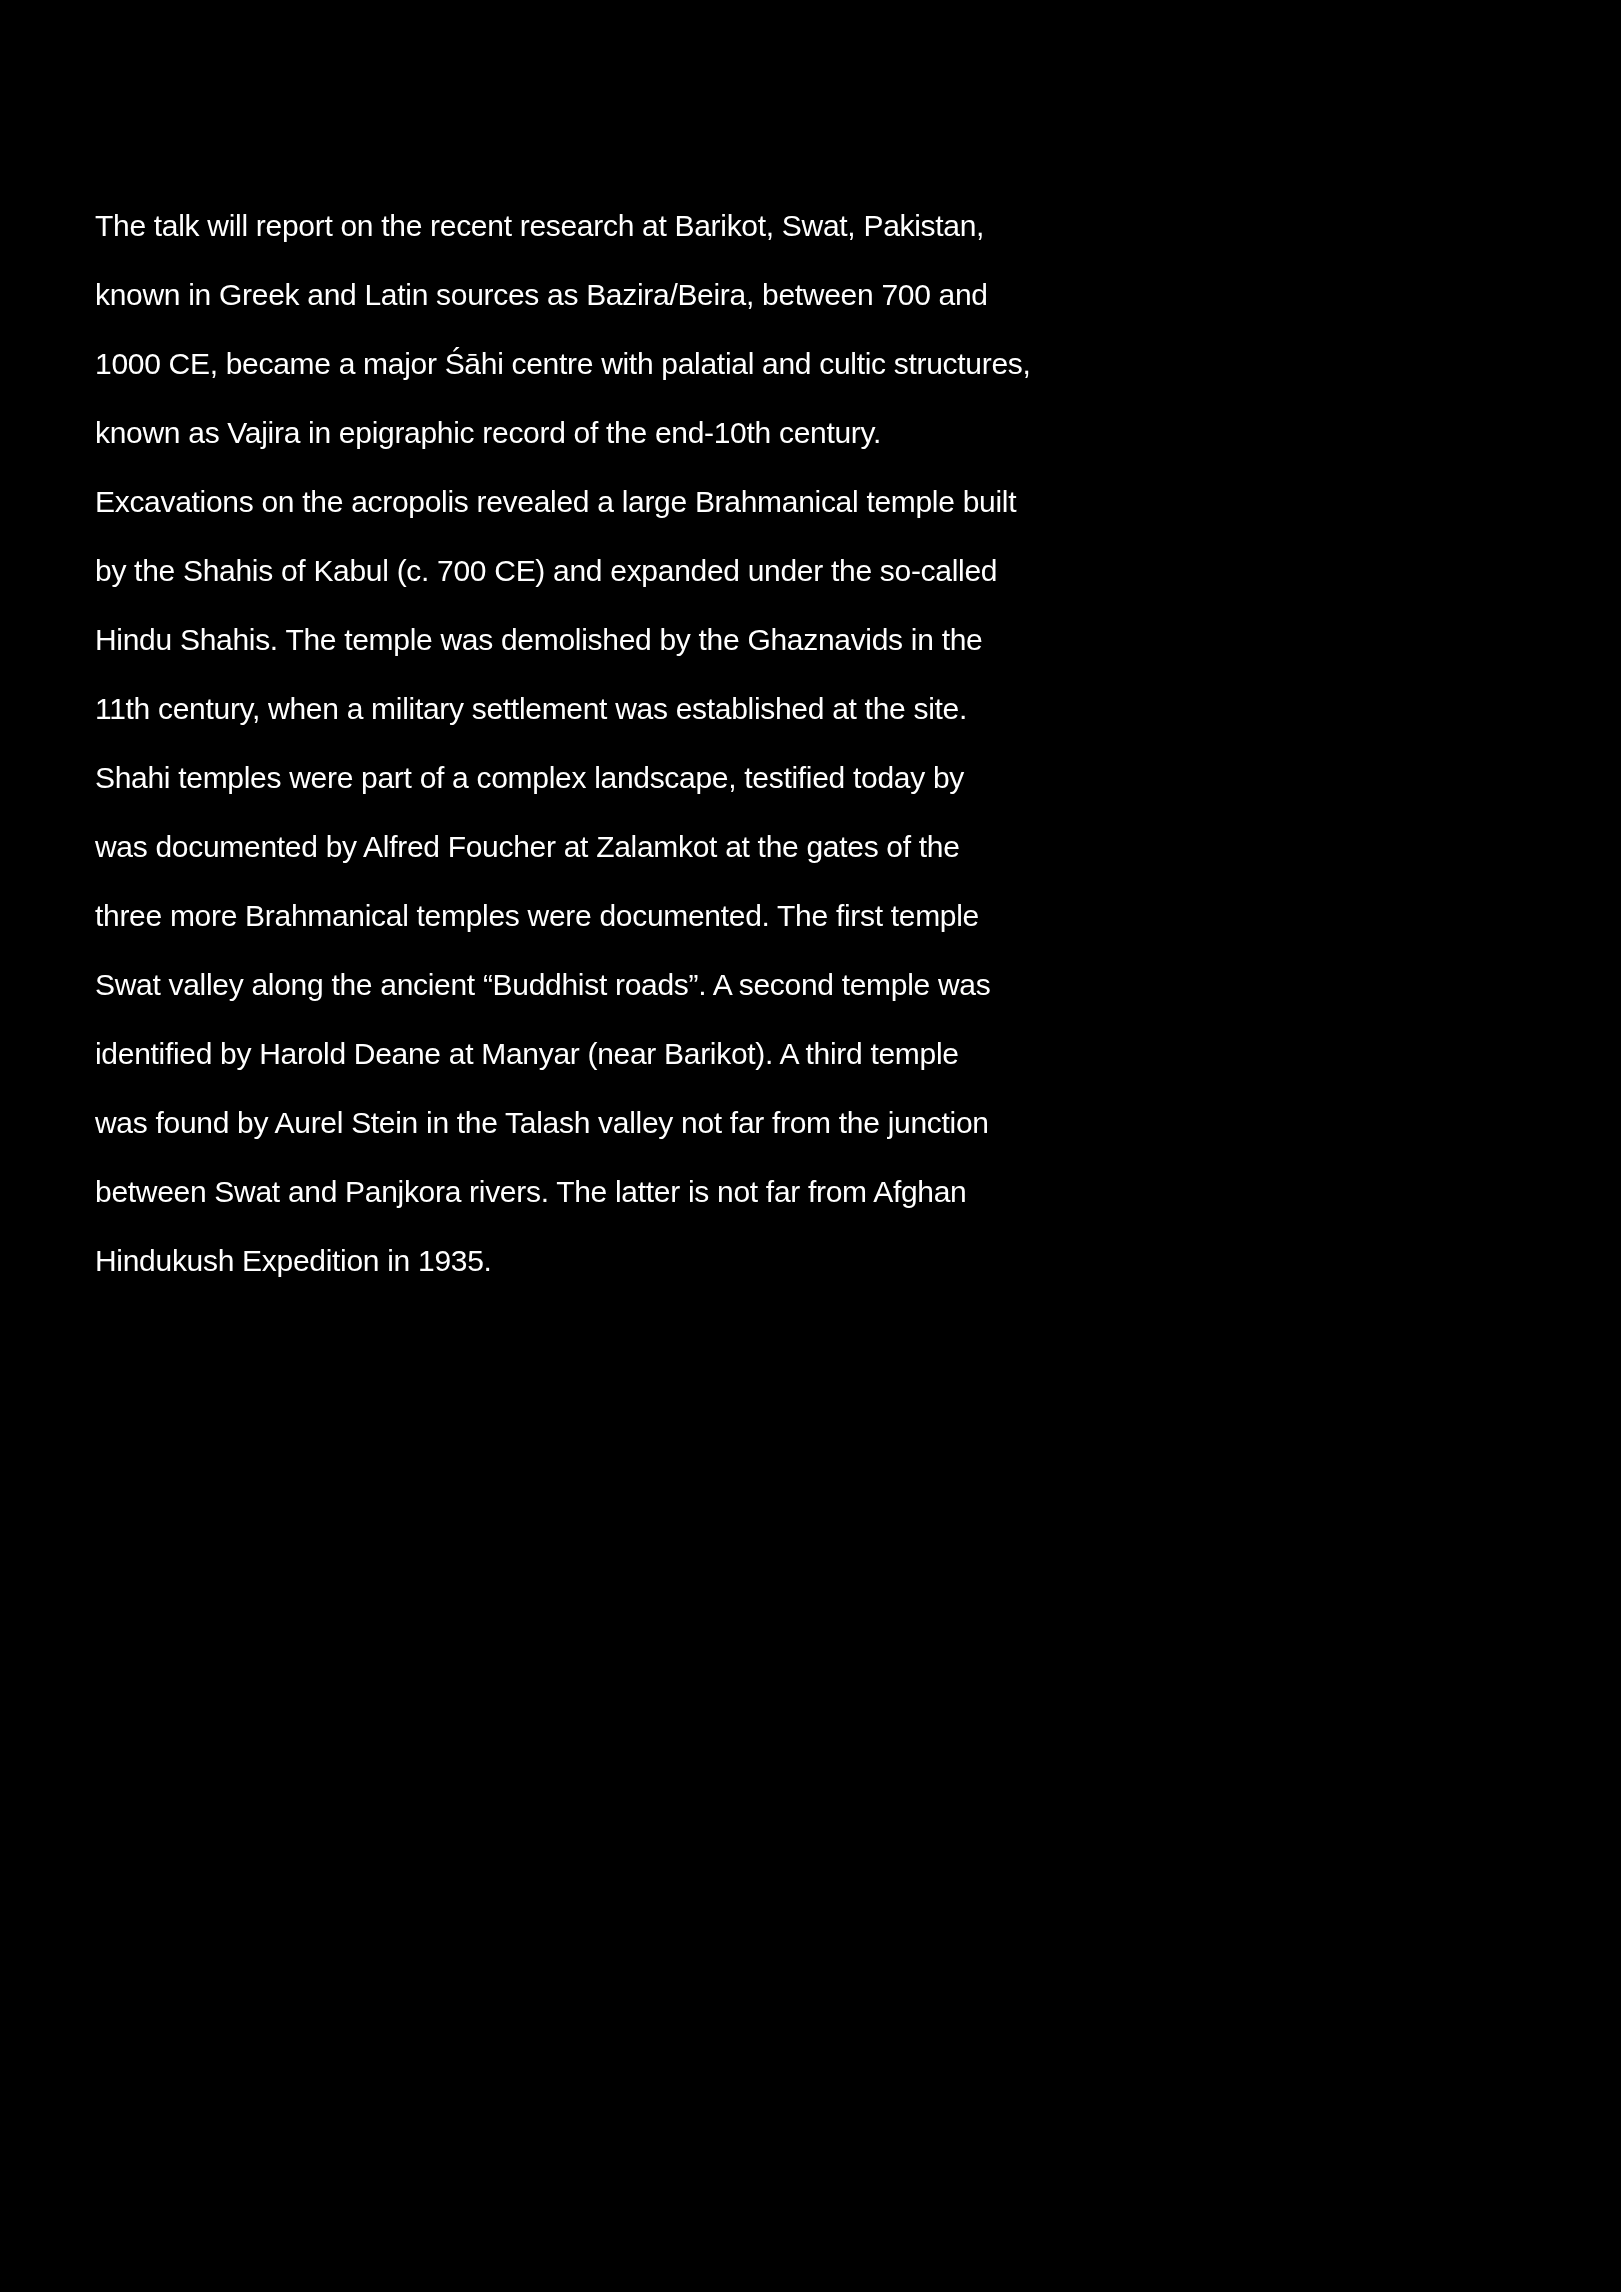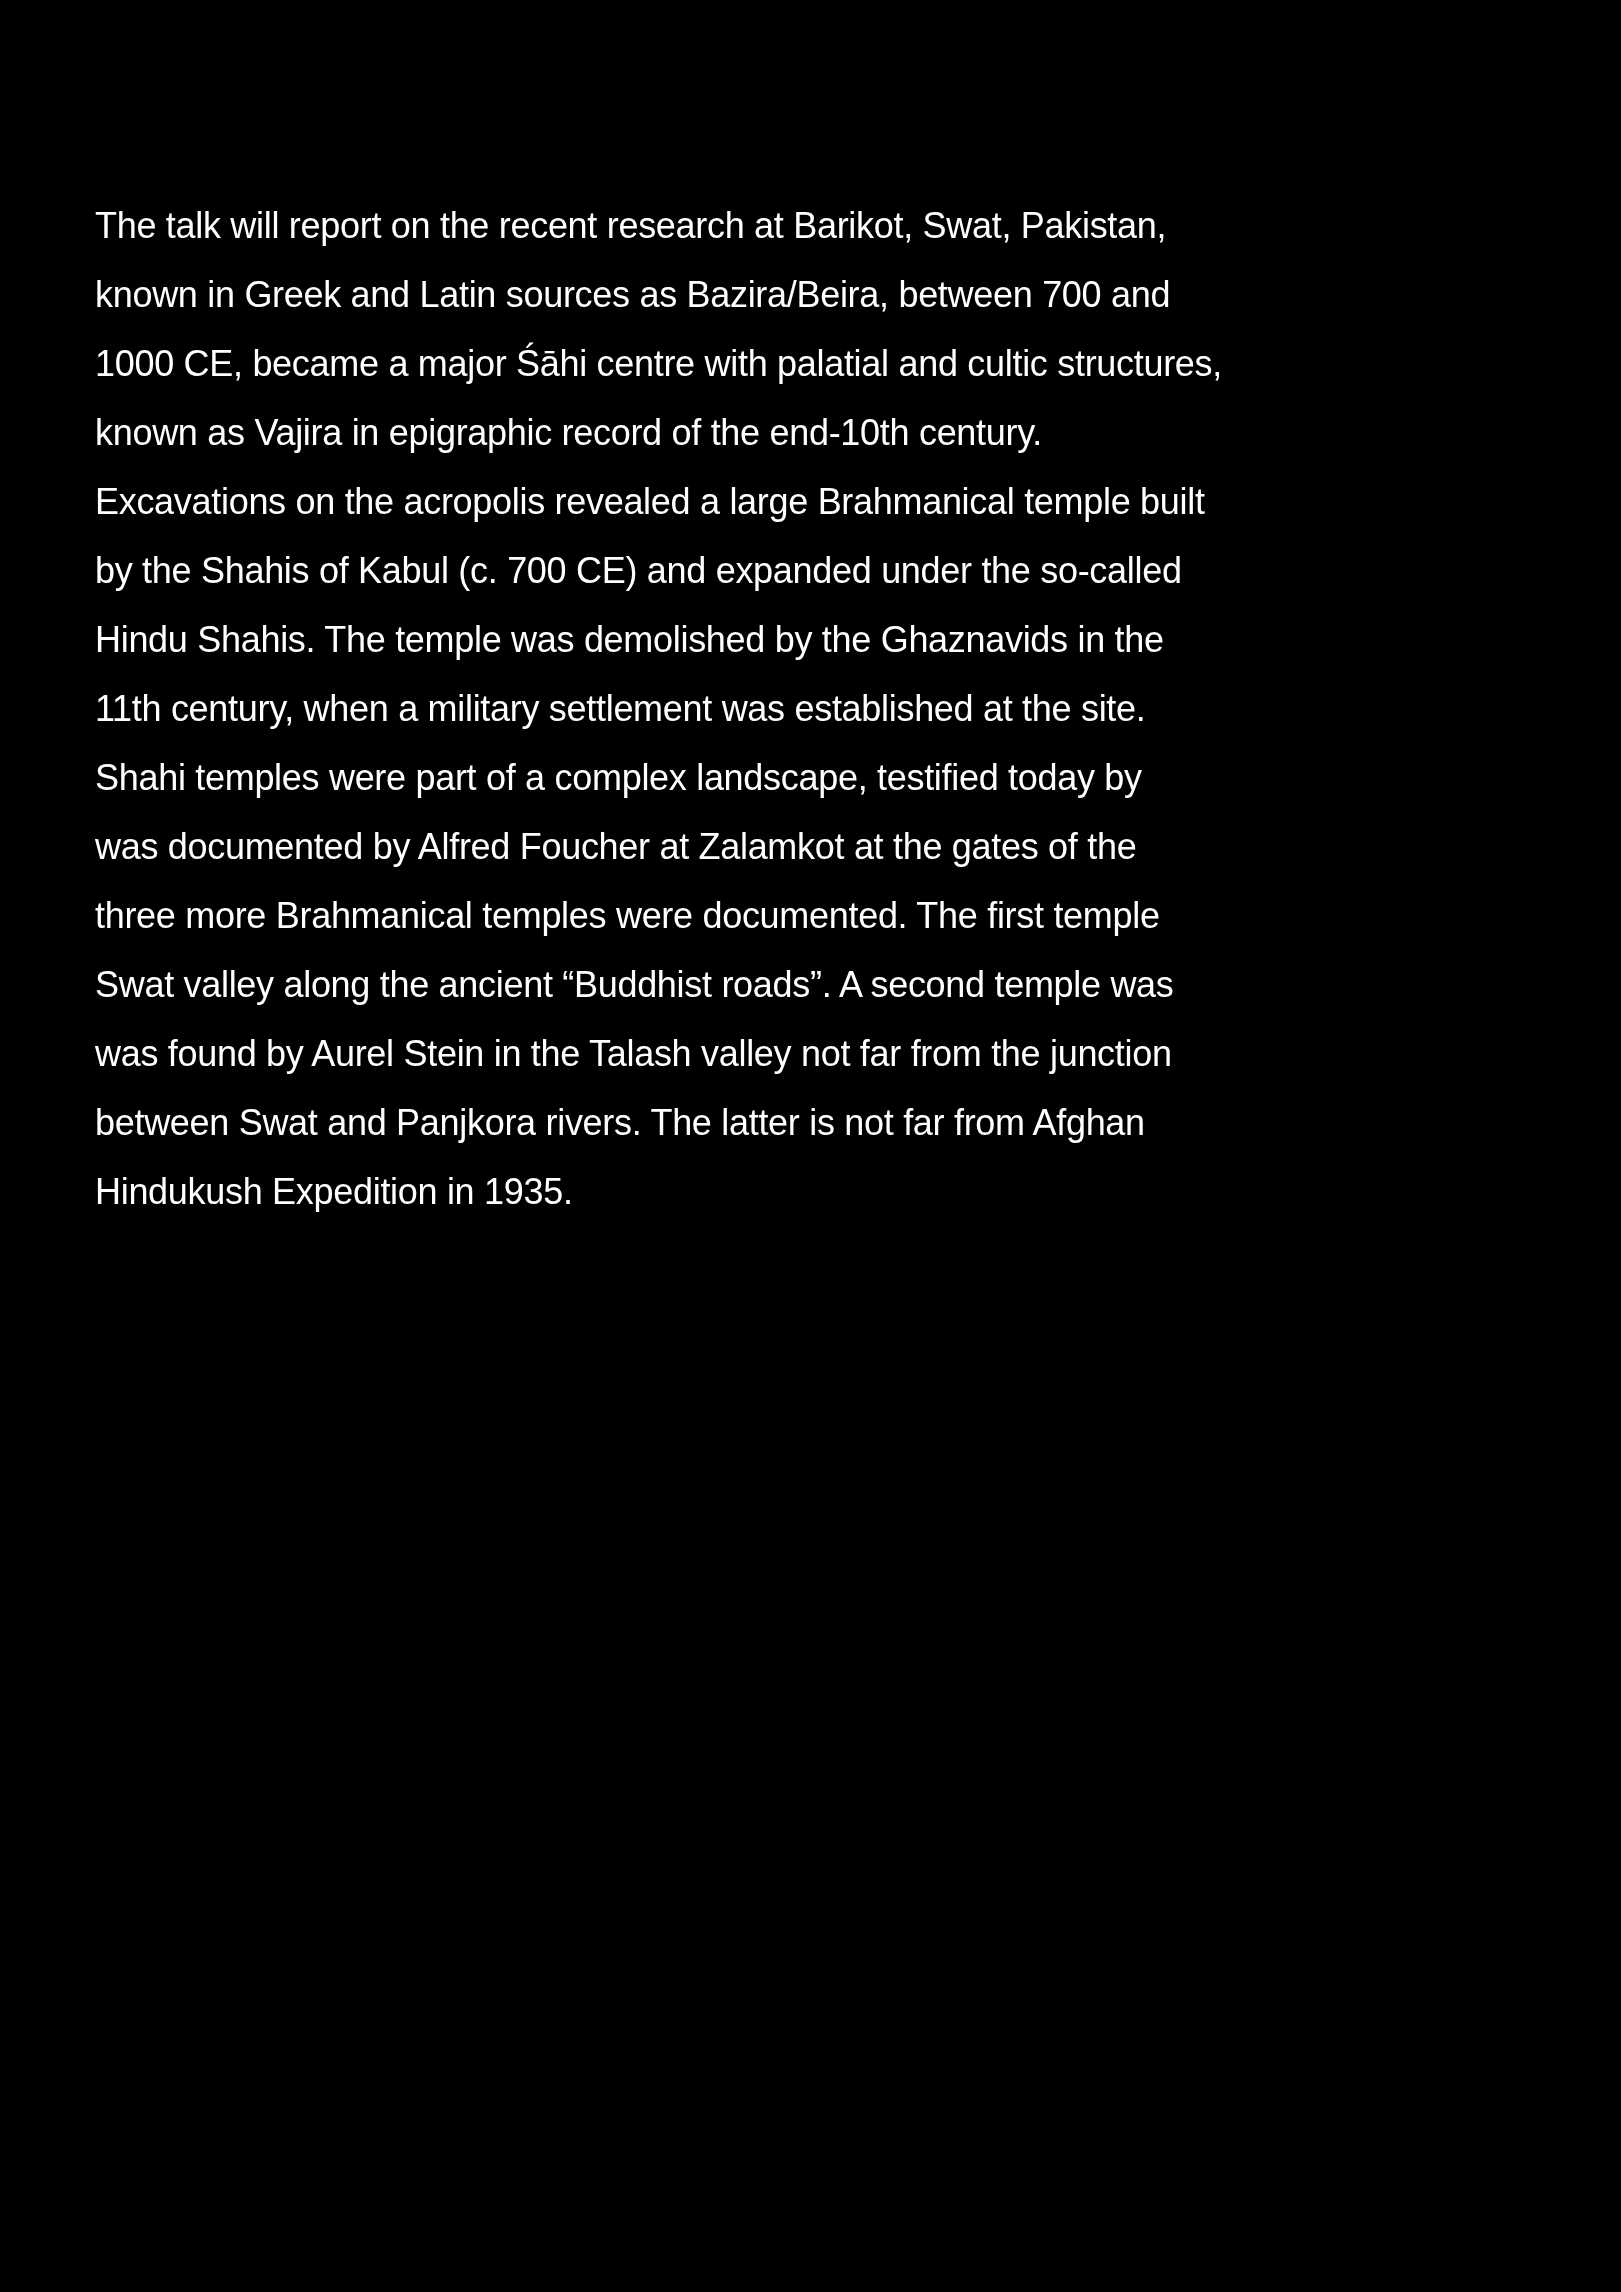--- a/index.html
+++ b/index.html
@@ -18,21 +18,21 @@
     position: absolute;
     inset: 0;
     background: #000000;
   }
   .abstract {
     position: absolute;
     left: 95px;
     top: 191px;
     width: 1441px;
     color: #ffffff;
-    font-size: 36px;
+    font-size: 30px;
     line-height: 69px;
     letter-spacing: -0.3px;
     font-weight: 400;
   }
   .abstract .line {
     white-space: nowrap;
   }
 </style>
 </head>
 <body>
@@ -44,18 +44,19 @@
       <div class="line">1000 CE, became a major Śāhi centre with palatial and cultic structures,</div>
       <div class="line">known as Vajira in epigraphic record of the end-10th century.</div>
       <div class="line">Excavations on the acropolis revealed a large Brahmanical temple built</div>
       <div class="line">by the Shahis of Kabul (c. 700 CE) and expanded under the so-called</div>
       <div class="line">Hindu Shahis. The temple was demolished by the Ghaznavids in the</div>
       <div class="line">11th century, when a military settlement was established at the site.</div>
       <div class="line">Shahi temples were part of a complex landscape, testified today by</div>
       <div class="line">was documented by Alfred Foucher at Zalamkot at the gates of the</div>
       <div class="line">three more Brahmanical temples were documented. The first temple</div>
       <div class="line">Swat valley along the ancient “Buddhist roads”. A second temple was</div>
+      <div class="line">identified by Harold Deane at Manyar (near Barikot). A third temple</div>
       <div class="line">was found by Aurel Stein in the Talash valley not far from the junction</div>
       <div class="line">between Swat and Panjkora rivers. The latter is not far from Afghan</div>
       <div class="line">Hindukush Expedition in 1935.</div>
     </div>
 </div>
 
 
 </body></html>

